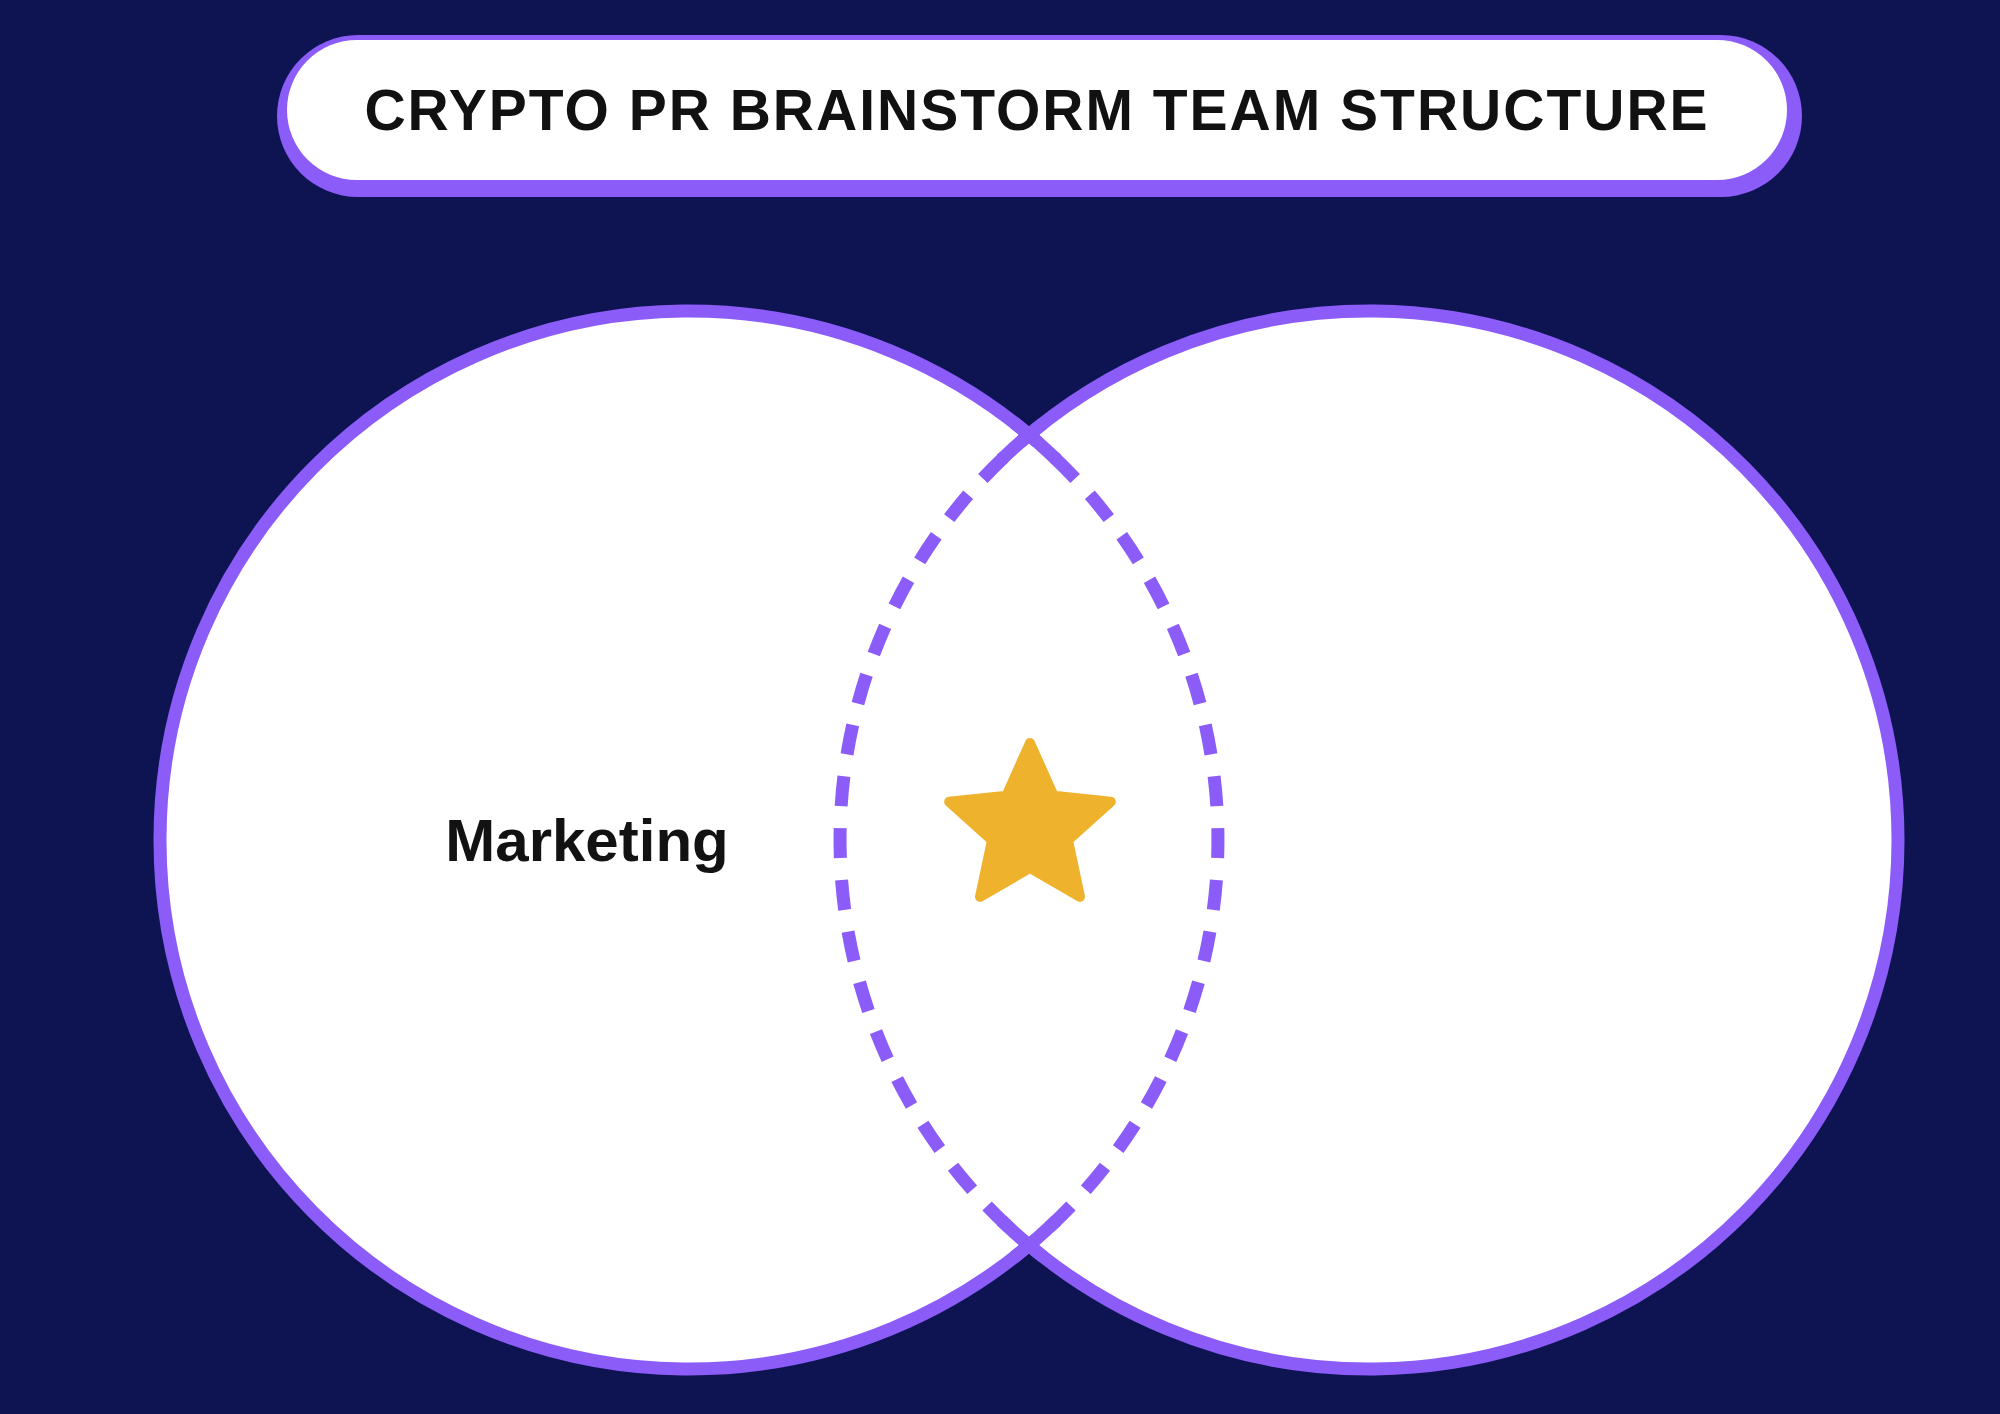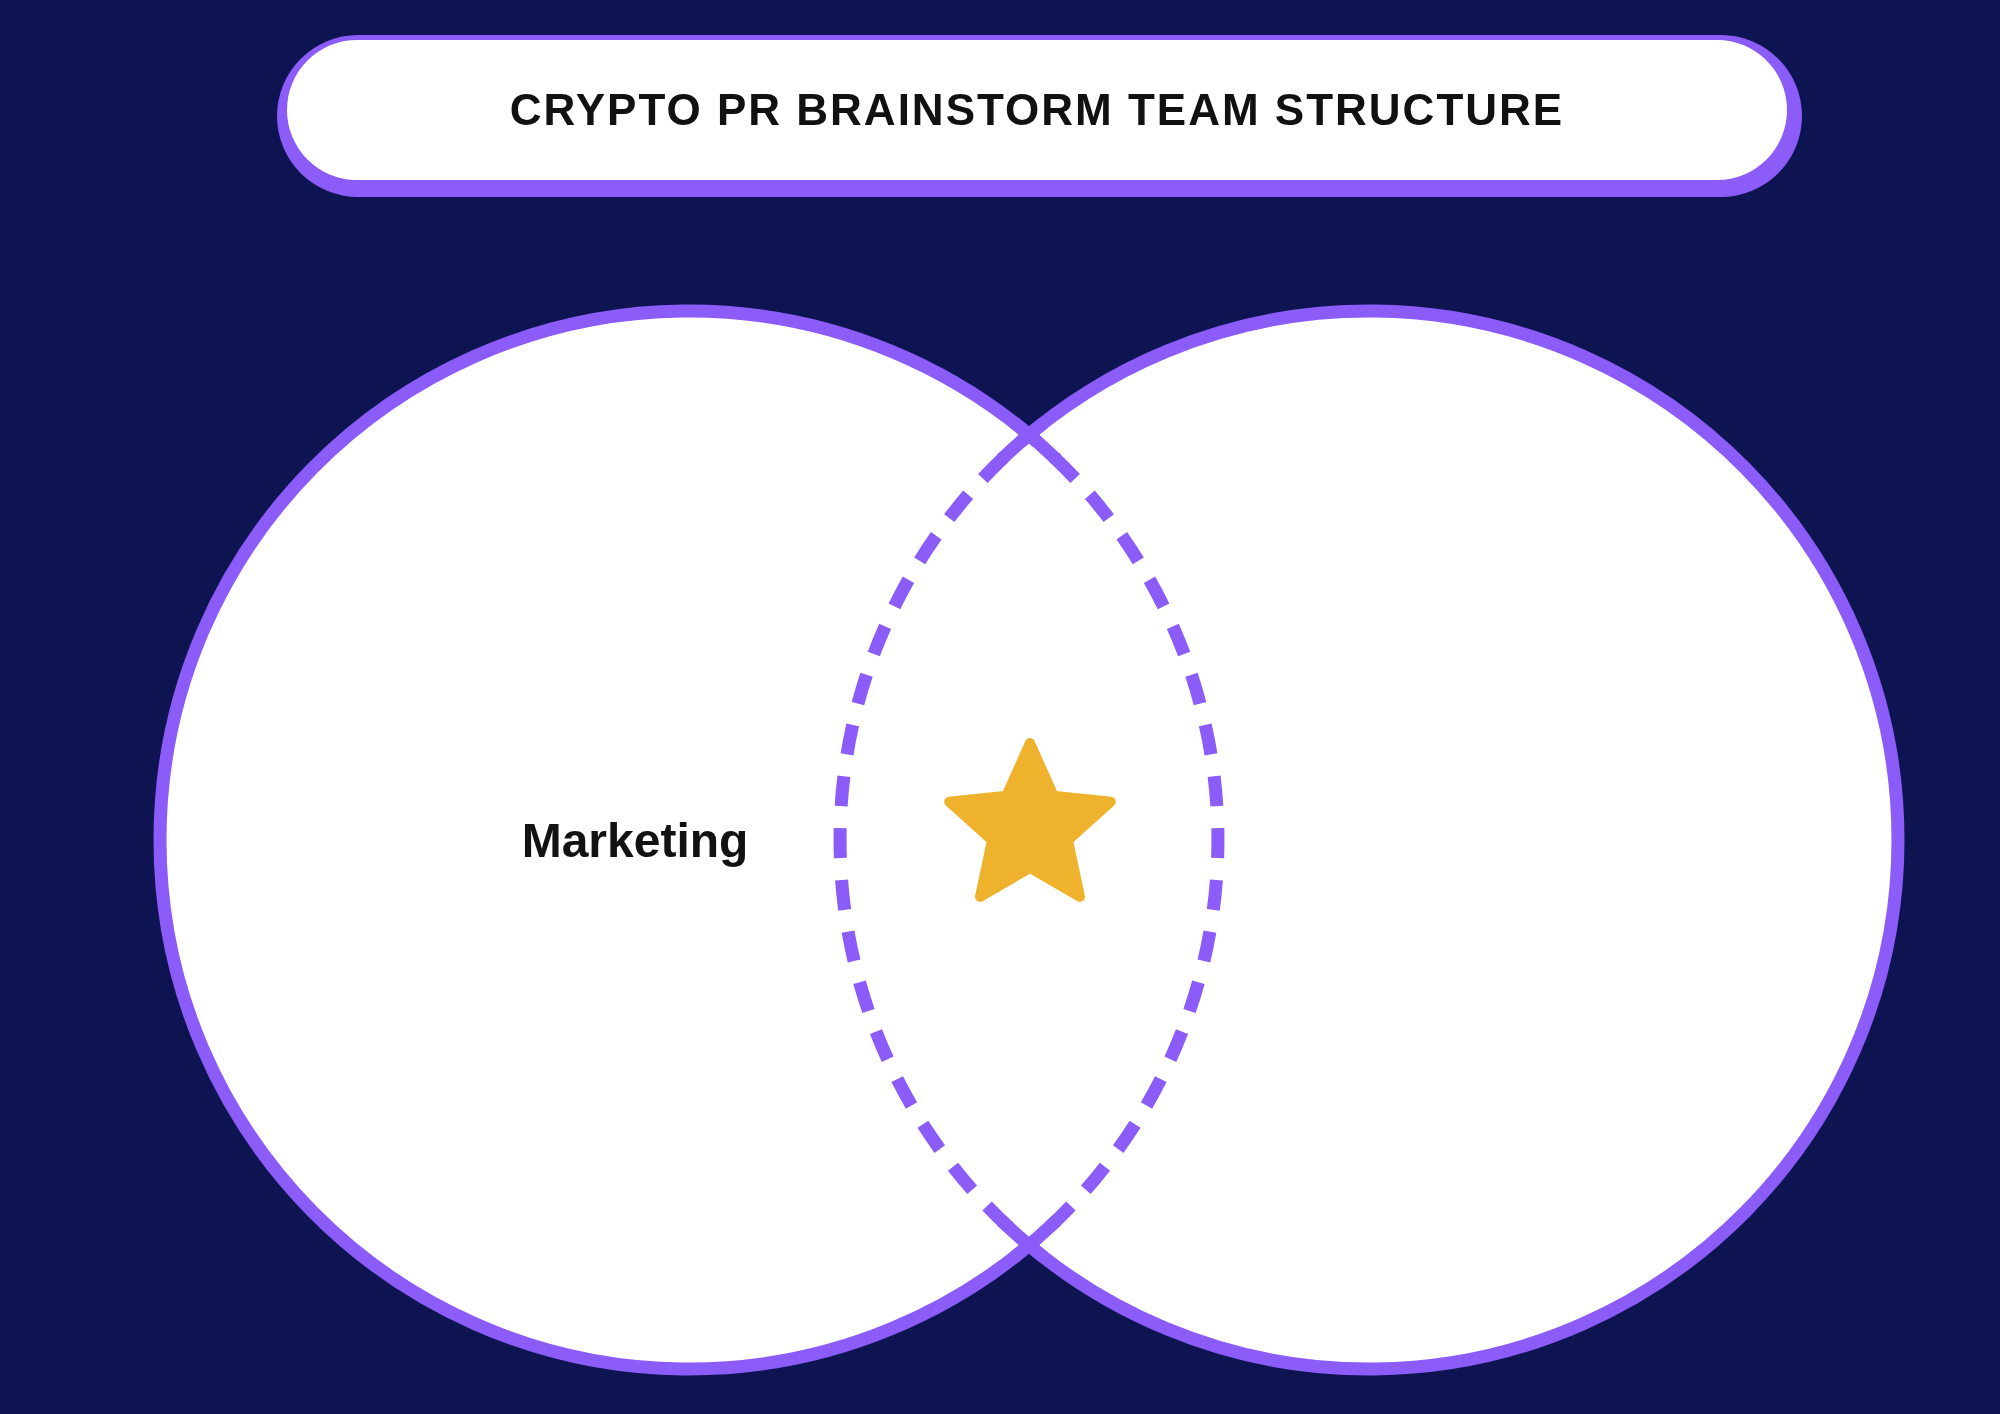--- a/index.html
+++ b/index.html
@@ -53,34 +53,33 @@
     width: 100%;
     height: 100%;
     box-sizing: border-box;
     background: var(--banner-fill, #ffffff);
     border-radius: 72px;
     display: flex;
     align-items: center;
     justify-content: center;
   }
   .banner-title {
-    font-size: 44px;
+    font-size: 57px;
     font-weight: bold;
     letter-spacing: 2px;
     color: var(--title-text, #111111);
     white-space: nowrap;
   }
   .circle-label {
     position: absolute;
     transform: translate(-50%, -50%);
-    font-size: 48px;
+    font-size: 60px;
     font-weight: bold;
     color: var(--label-text, #121212);
     white-space: nowrap;
-    margin-left: 48px;
   }
   .label-left  { left: 587px;  top: 840px; }
   .label-right { left: 1461px; top: 838px; }
 </style>
 </head>
 <body>
 
 <div class="stage">
 
   <svg class="venn" width="2000" height="1414" viewBox="0 0 2000 1414">

